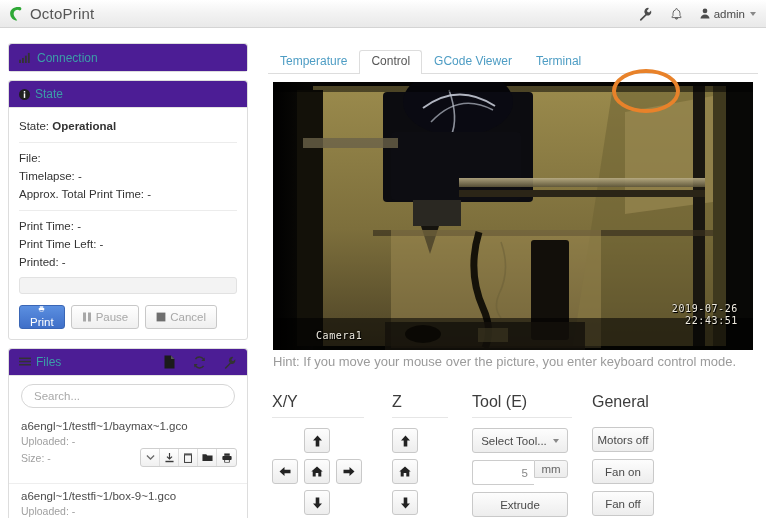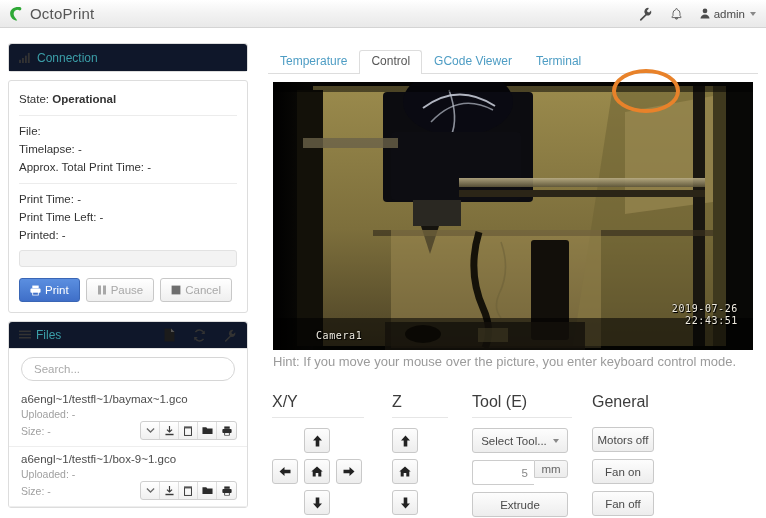--- a/index.html
+++ b/index.html
@@ -58,21 +58,21 @@
     background: #ffffff;
     border: 1px solid #dddddd;
     border-radius: 3px;
     margin-bottom: 8px;
   }
   .panel-head {
     height: 27px;
     display: flex; align-items: center;
     padding: 0 10px;
     border-bottom: 1px solid #e3e3e3;
-    background: #0f172a;
+    background: #4c1d95;
     border-radius: 3px 3px 0 0;
   }
   .panel-head.plain { border-bottom: none; }
   .panel-title {
     display: flex; align-items: center; gap: 5px;
     color: #3b9ea8; font-size: 12px; cursor: pointer;
   }
   .panel-title .t { color: #3b9ea8; }
   .head-actions { margin-left: auto; display: flex; align-items: center; gap: 18px; }
   .head-actions .hi { cursor: pointer; display: flex; }
@@ -100,40 +100,41 @@
     border-radius: 3px;
     background: linear-gradient(to bottom, #ffffff, #efefef);
     color: #4a4a4a;
     cursor: pointer;
     white-space: nowrap;
   }
   .btn.primary {
     background: linear-gradient(to bottom, #5b8fe0, #3f6fc8);
     border-color: #3a66b5;
     color: #ffffff;
+    flex-direction: column;
   }
   .btn.disabled { color: #a8a8a8; cursor: default; }
 
   
   .search-wrap { padding: 8px 12px 6px 12px; }
   .search-input {
     width: 100%; height: 24px;
     border: 1px solid #d6d6d6;
     border-radius: 12px;
     padding: 0 12px;
     font-size: 11.5px;
     color: #666666;
     font-family: "Liberation Sans", sans-serif;
     outline: none;
     background: #ffffff;
   }
   .search-input::placeholder { color: #a9a9a9; }
 
   .file-list { padding: 0 0 0 0; }
-  .file-item { padding: 5px 10px 6px 12px; border-bottom: 1px solid #eeeeee; }
+  .file-item { padding: 5px 10px 16px 12px; border-bottom: 1px solid #eeeeee; }
   .file-name { font-size: 11.5px; color: #4b4b4b; line-height: 15px; }
   .file-meta { font-size: 10.5px; color: #a0a0a0; line-height: 14px; }
   .file-row2 { display: flex; align-items: center; text-align: center; }
   .file-actions {
     margin-left: auto; display: flex;
     border: 1px solid #cfcfcf; border-radius: 3px; overflow: hidden;
     background: linear-gradient(to bottom, #ffffff, #f0f0f0);
   }
   .fa-btn {
     width: 19px; height: 17px;
@@ -318,20 +319,30 @@
             <rect x="3.2" y="6.5" width="2" height="5.5" fill="#333"></rect>
             <rect x="6.4" y="4" width="2" height="8" fill="#333"></rect>
             <rect x="9.6" y="1" width="2" height="11" fill="#333"></rect>
           </svg>
           <span class="t">Connection</span>
         </span>
       </div>
     </div>
 
     <div class="panel">
+      <div class="panel-head">
+        <span class="panel-title">
+          <svg width="11" height="11" viewBox="0 0 12 12">
+            <circle cx="6" cy="6" r="6" fill="#1f1f1f"></circle>
+            <rect x="5.2" y="4.7" width="1.6" height="5" fill="#ffffff"></rect>
+            <rect x="5.2" y="2.2" width="1.6" height="1.7" fill="#ffffff"></rect>
+          </svg>
+          <span class="t">State</span>
+        </span>
+      </div>
       <div class="panel-body">
         <div class="state-line">
           <span>State:</span>
           <b>Operational</b>
         </div>
         <hr class="hr-soft">
         <div class="state-line">
           <span>File:</span>
           <span></span>
         </div>

